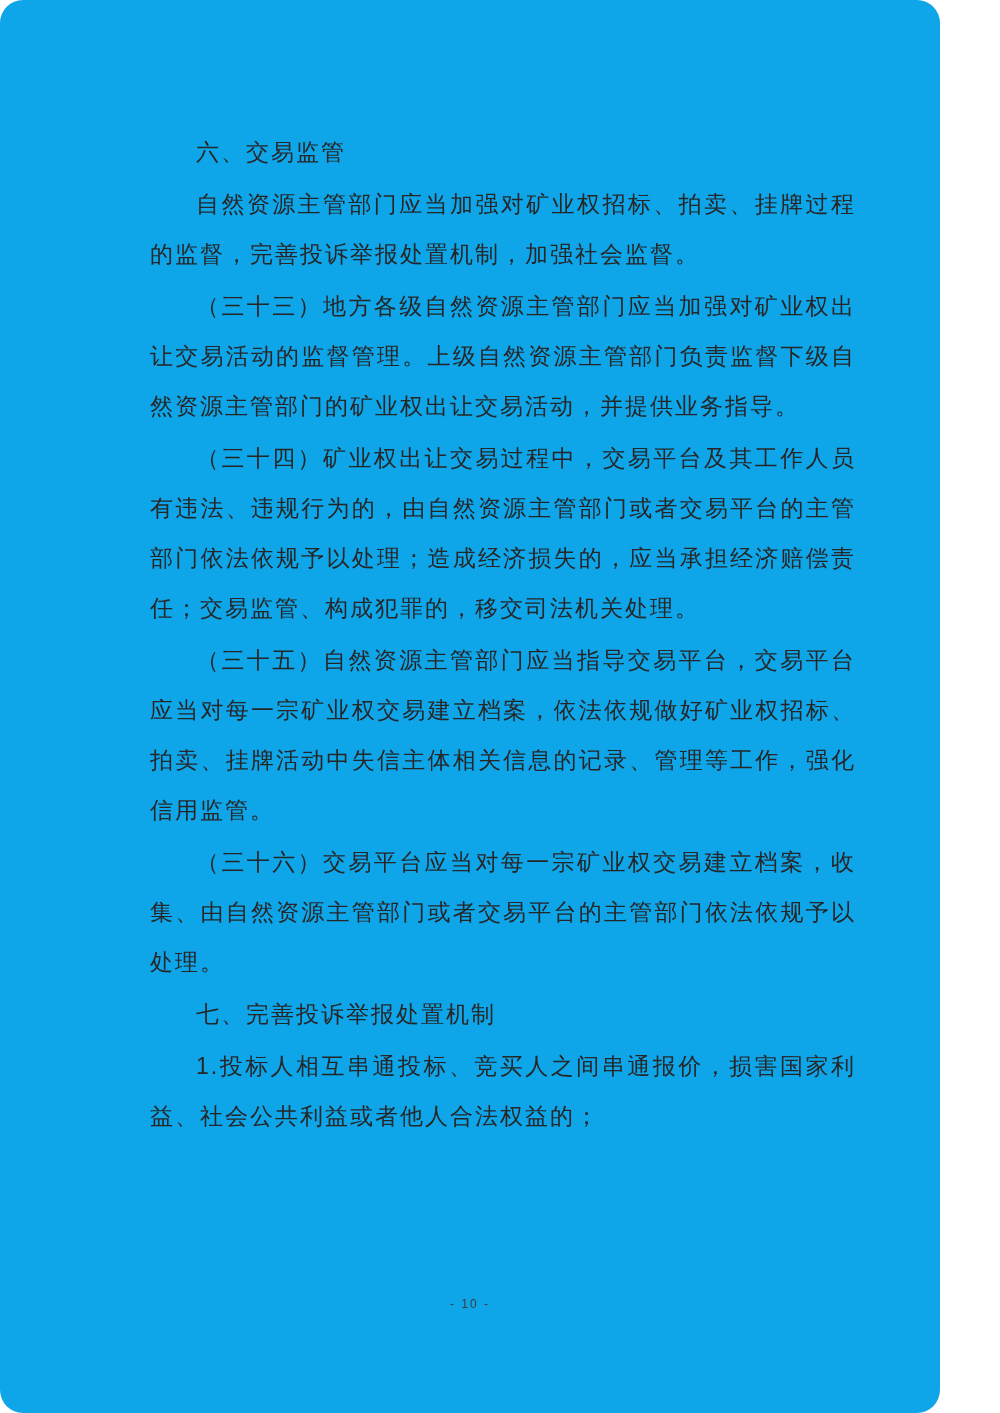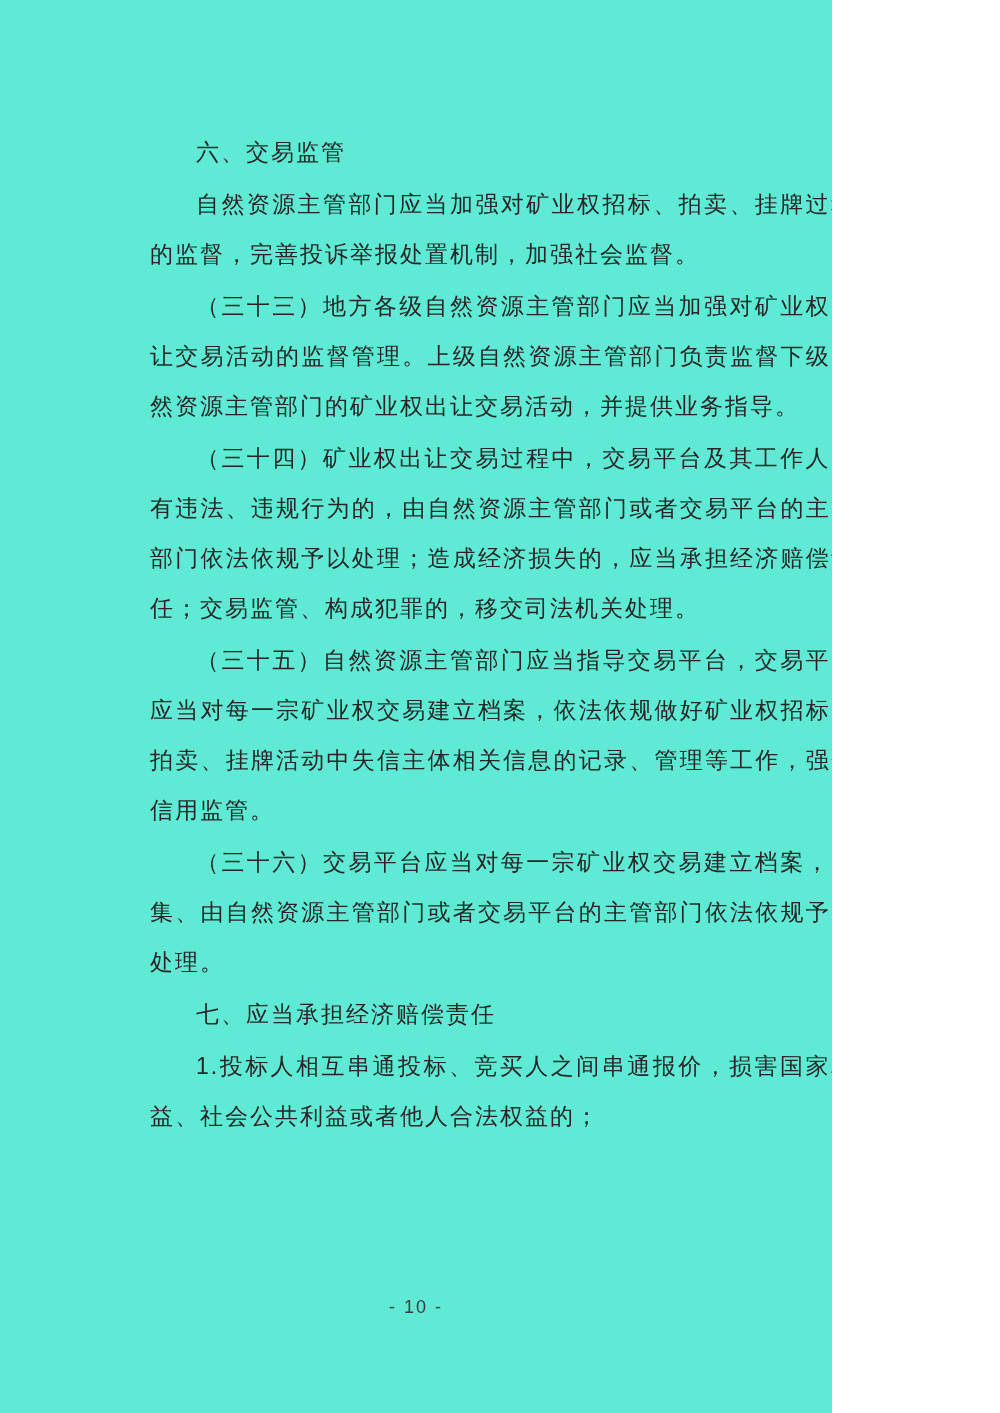--- a/index.html
+++ b/index.html
@@ -2,25 +2,26 @@
 <html><head>
 <meta charset="utf-8">
 <style>
   html, body {
     margin: 0;
     padding: 0;
     background: #ffffff;
   }
   .page {
     position: relative;
-    width: 832px;
+    width: 940px;
     height: 1413px;
-    background: #5eead4;
+    background: #0ea5e9;
     overflow: hidden;
     font-family: "Liberation Sans", "DejaVu Sans", sans-serif;
+    border-radius: 23px;
   }
   .doc-body {
     position: absolute;
     top: 127px;
     left: 150px;
     width: 706px;
     color: #262626;
     font-size: 23px;
     line-height: 50px;
     letter-spacing: 2px;
@@ -34,35 +35,35 @@
   .doc-body p.heading {
     font-weight: 500;
   }
   .page-footer {
     position: absolute;
     top: 1297px;
     left: 0;
     width: 100%;
     text-align: center;
     color: #3d3d3d;
-    font-size: 18px;
+    font-size: 12px;
     letter-spacing: 2px;
   }
 </style>
 </head>
 <body>
 
 <div class="page">
 
   <div class="doc-body">
     <p class="heading">六、交易监管</p>
     <p>自然资源主管部门应当加强对矿业权招标、拍卖、挂牌过程的监督，完善投诉举报处置机制，加强社会监督。</p>
     <p>（三十三）地方各级自然资源主管部门应当加强对矿业权出让交易活动的监督管理。上级自然资源主管部门负责监督下级自然资源主管部门的矿业权出让交易活动，并提供业务指导。</p>
     <p>（三十四）矿业权出让交易过程中，交易平台及其工作人员有违法、违规行为的，由自然资源主管部门或者交易平台的主管部门依法依规予以处理；造成经济损失的，应当承担经济赔偿责任；交易监管、构成犯罪的，移交司法机关处理。</p>
     <p>（三十五）自然资源主管部门应当指导交易平台，交易平台应当对每一宗矿业权交易建立档案，依法依规做好矿业权招标、拍卖、挂牌活动中失信主体相关信息的记录、管理等工作，强化信用监管。</p>
     <p>（三十六）交易平台应当对每一宗矿业权交易建立档案，收集、由自然资源主管部门或者交易平台的主管部门依法依规予以处理。</p>
-    <p class="heading">七、应当承担经济赔偿责任</p>
+    <p class="heading">七、完善投诉举报处置机制</p>
     <p>1.投标人相互串通投标、竞买人之间串通报价，损害国家利益、社会公共利益或者他人合法权益的；</p>
   </div>
 
   <div class="page-footer">- 10 -</div>
 
 </div>
 
 </body></html>

